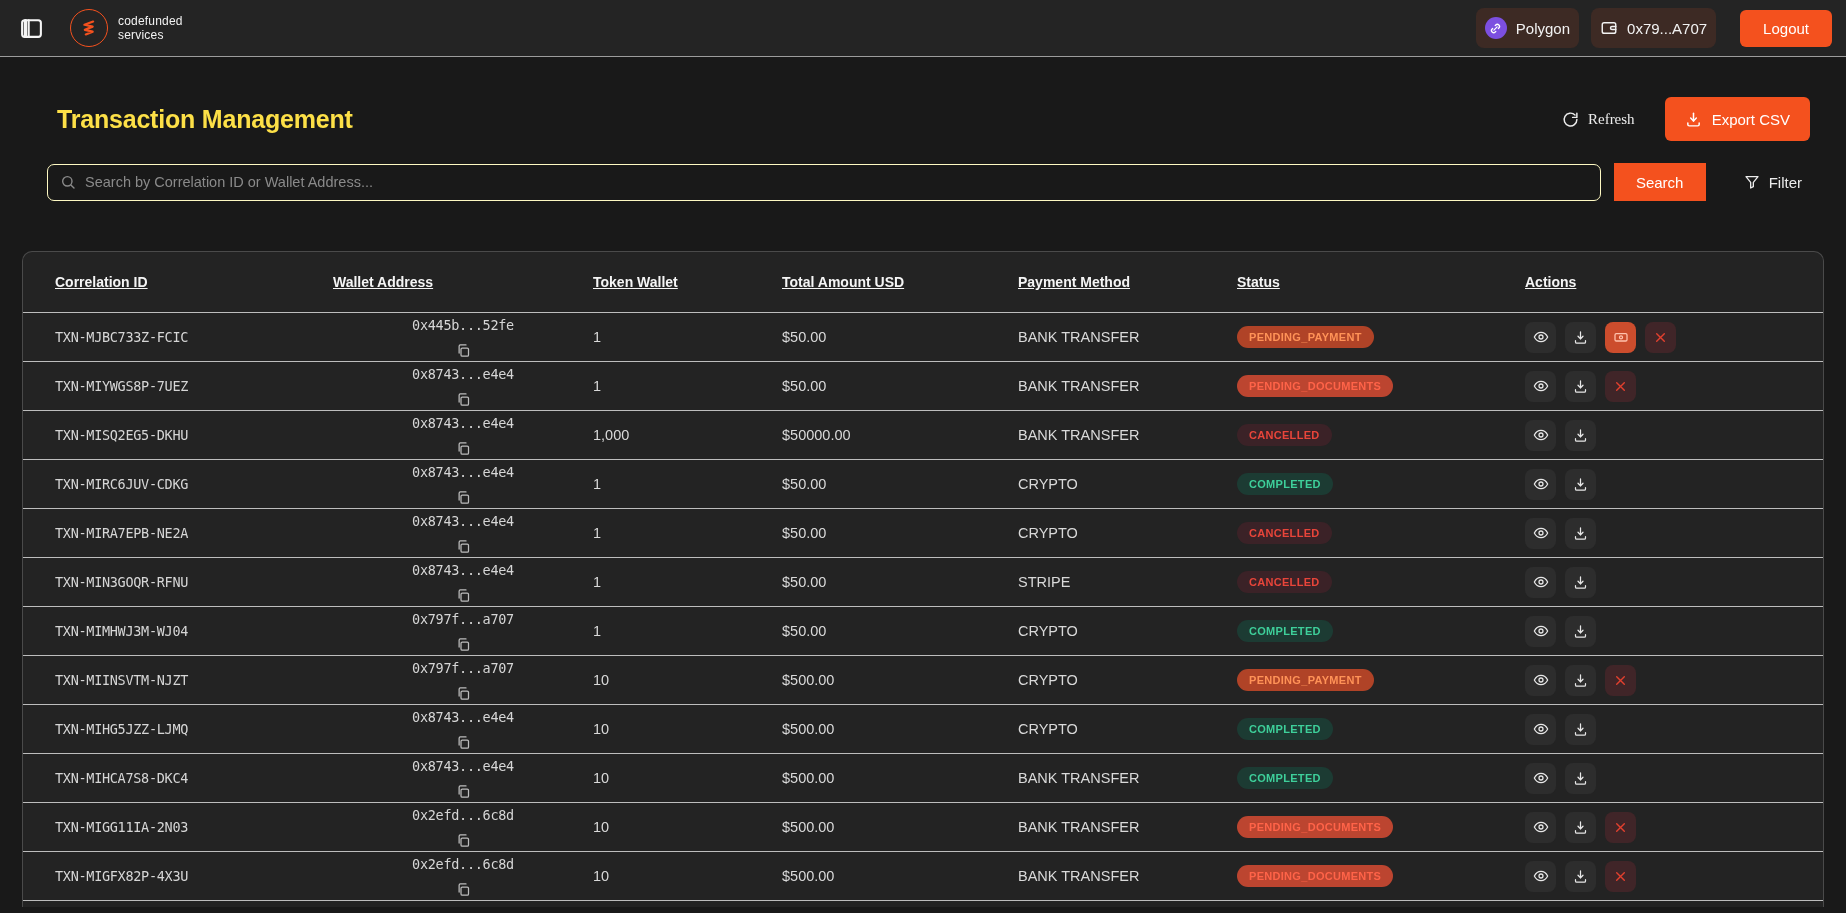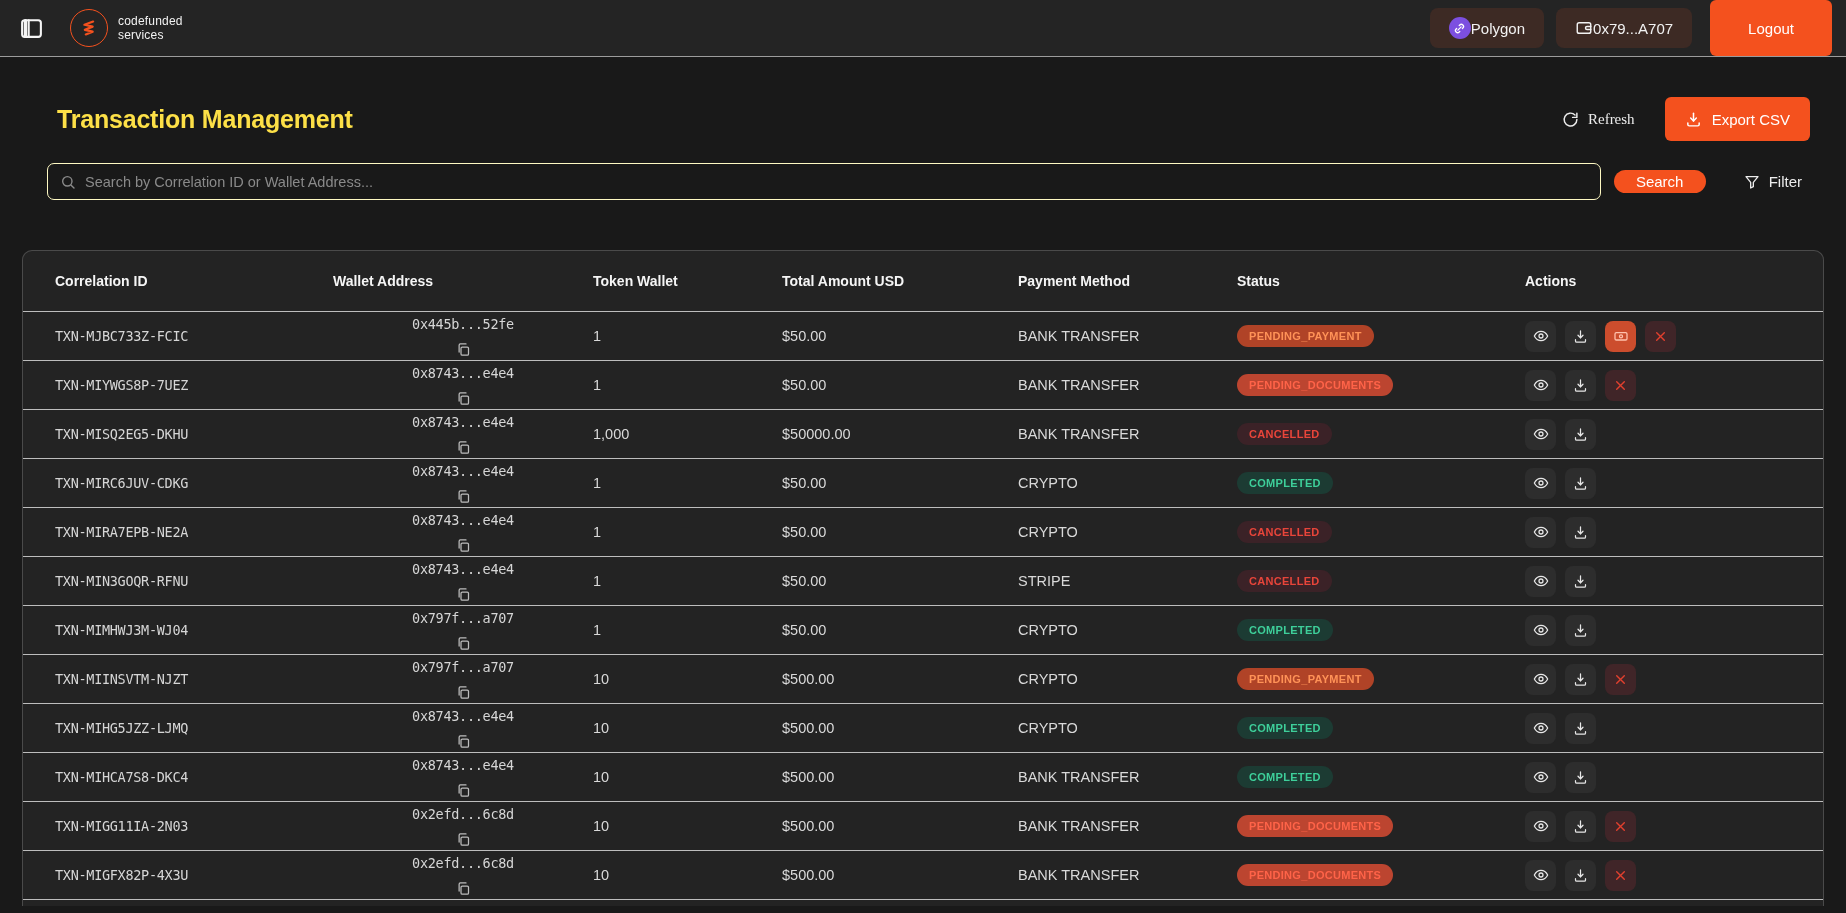--- a/index.html
+++ b/index.html
@@ -24,30 +24,30 @@
   }
   .brand { display:flex; align-items:center; gap:10px; margin-left:22px; }
   .logo-circle {
     width:38px; height:38px; border-radius:50%;
     border:1.6px solid #f4511e; display:flex; align-items:center; justify-content:center;
   }
   .brand-text { font-size:12px; line-height:1.2; color:#f2f2f2; letter-spacing:0.2px; }
   .topbar-right { margin-left:auto; display:flex; align-items:center; gap:12px; }
   .chip {
     height:40px; background:#3d2a24; border-radius:8px;
-    display:flex; align-items:center; padding:0 19px;
+    display:flex; align-items:center; gap:9px; padding:0 9px;
     font-size:15px; color:#f2f2f2; border:none; cursor:pointer;
   }
   .net-dot {
     width:22px; height:22px; border-radius:50%; background:#7c4fe0;
     display:flex; align-items:center; justify-content:center;
   }
   .logout-btn {
-    height:56px; padding:0 38px; background:#f4511e; color:#ffffff;
-    font-size:15px; border:none; border-radius:6px; cursor:pointer; margin-left:6px;
+    height:37px; padding:0 23px; background:#f4511e; color:#ffffff;
+    font-size:15px; border:none; border-radius:6px; cursor:pointer; margin-left:12px;
     font-family:"Liberation Sans", sans-serif;
   }
 
   
   .page { padding:0 22px; }
   .title-row { margin-top:40px; display:flex; align-items:center; }
   .page-title { font-size:25px; font-weight:700; color:#fde047; margin-left:35px; letter-spacing:-0.2px; }
   .title-actions { margin-left:auto; display:flex; align-items:center; gap:30px; padding-right:14px; }
   .refresh-btn {
     display:flex; align-items:center; gap:9px; background:transparent; border:none;
@@ -64,43 +64,43 @@
     flex:1; height:37px; margin-left:25px;
     border:1px solid #fef9c3; border-radius:7px; background:transparent;
     display:flex; align-items:center; padding:0 12px; gap:9px;
   }
   .search-box input {
     flex:1; background:transparent; border:none; outline:none;
     color:#e0e0e0; font-size:14.5px; font-family:"Liberation Sans", sans-serif;
   }
   .search-box input::placeholder { color:#8a8a8a; }
   .search-btn {
-    height:23px; width:92px; margin-left:13px; background:#f4511e; color:#ffffff;
-    border:none; border-radius:14px; font-size:15px; cursor:pointer;
+    height:38px; width:92px; margin-left:13px; background:#f4511e; color:#ffffff;
+    border:none; border-radius:0; font-size:15px; cursor:pointer;
     font-family:"Liberation Sans", sans-serif;
   }
   .filter-btn {
     display:flex; align-items:center; gap:9px; background:transparent; border:none;
     color:#ececec; font-size:15px; cursor:pointer; margin-left:38px; padding-right:22px;
     font-family:"Liberation Sans", sans-serif;
   }
 
   
   .table-card {
     margin-top:50px; background:#232323;
     border:1px solid #4a4a4a; border-radius:10px 10px 0 0;
     border-bottom:none; overflow:hidden; height:656px;
   }
   .tgrid {
     display:grid;
     grid-template-columns:278px 260px 189px 236px 219px 288px 1fr;
     align-items:center; padding:0 32px;
   }
   .thead { height:61px; border-bottom:1px solid rgba(255,255,255,0.7); }
-  .th { font-size:14px; font-weight:700; color:#f5f5f5; }
+  .th { font-size:14px; font-weight:700; color:#f5f5f5;text-decoration:underline; }
   .trow { height:49px; border-bottom:1px solid rgba(255,255,255,0.7); }
   .mono { font-family:"DejaVu Sans Mono", monospace; font-size:13.5px; color:#d6d6d6; letter-spacing:-0.3px; }
   .wallet-cell { display:flex; align-items:center; gap:10px;flex-direction:column; }
   .copy-btn { background:transparent; border:none; cursor:pointer; padding:0; display:flex; }
   .cell { font-size:14.5px; color:#d9d9d9; }
   .status-pill {
     display:inline-block; font-size:11px; font-weight:700; letter-spacing:0.3px;
     padding:5px 12px; border-radius:12px; justify-self:start;
   }
   .actions-cell { display:flex; align-items:center; gap:9px; }

